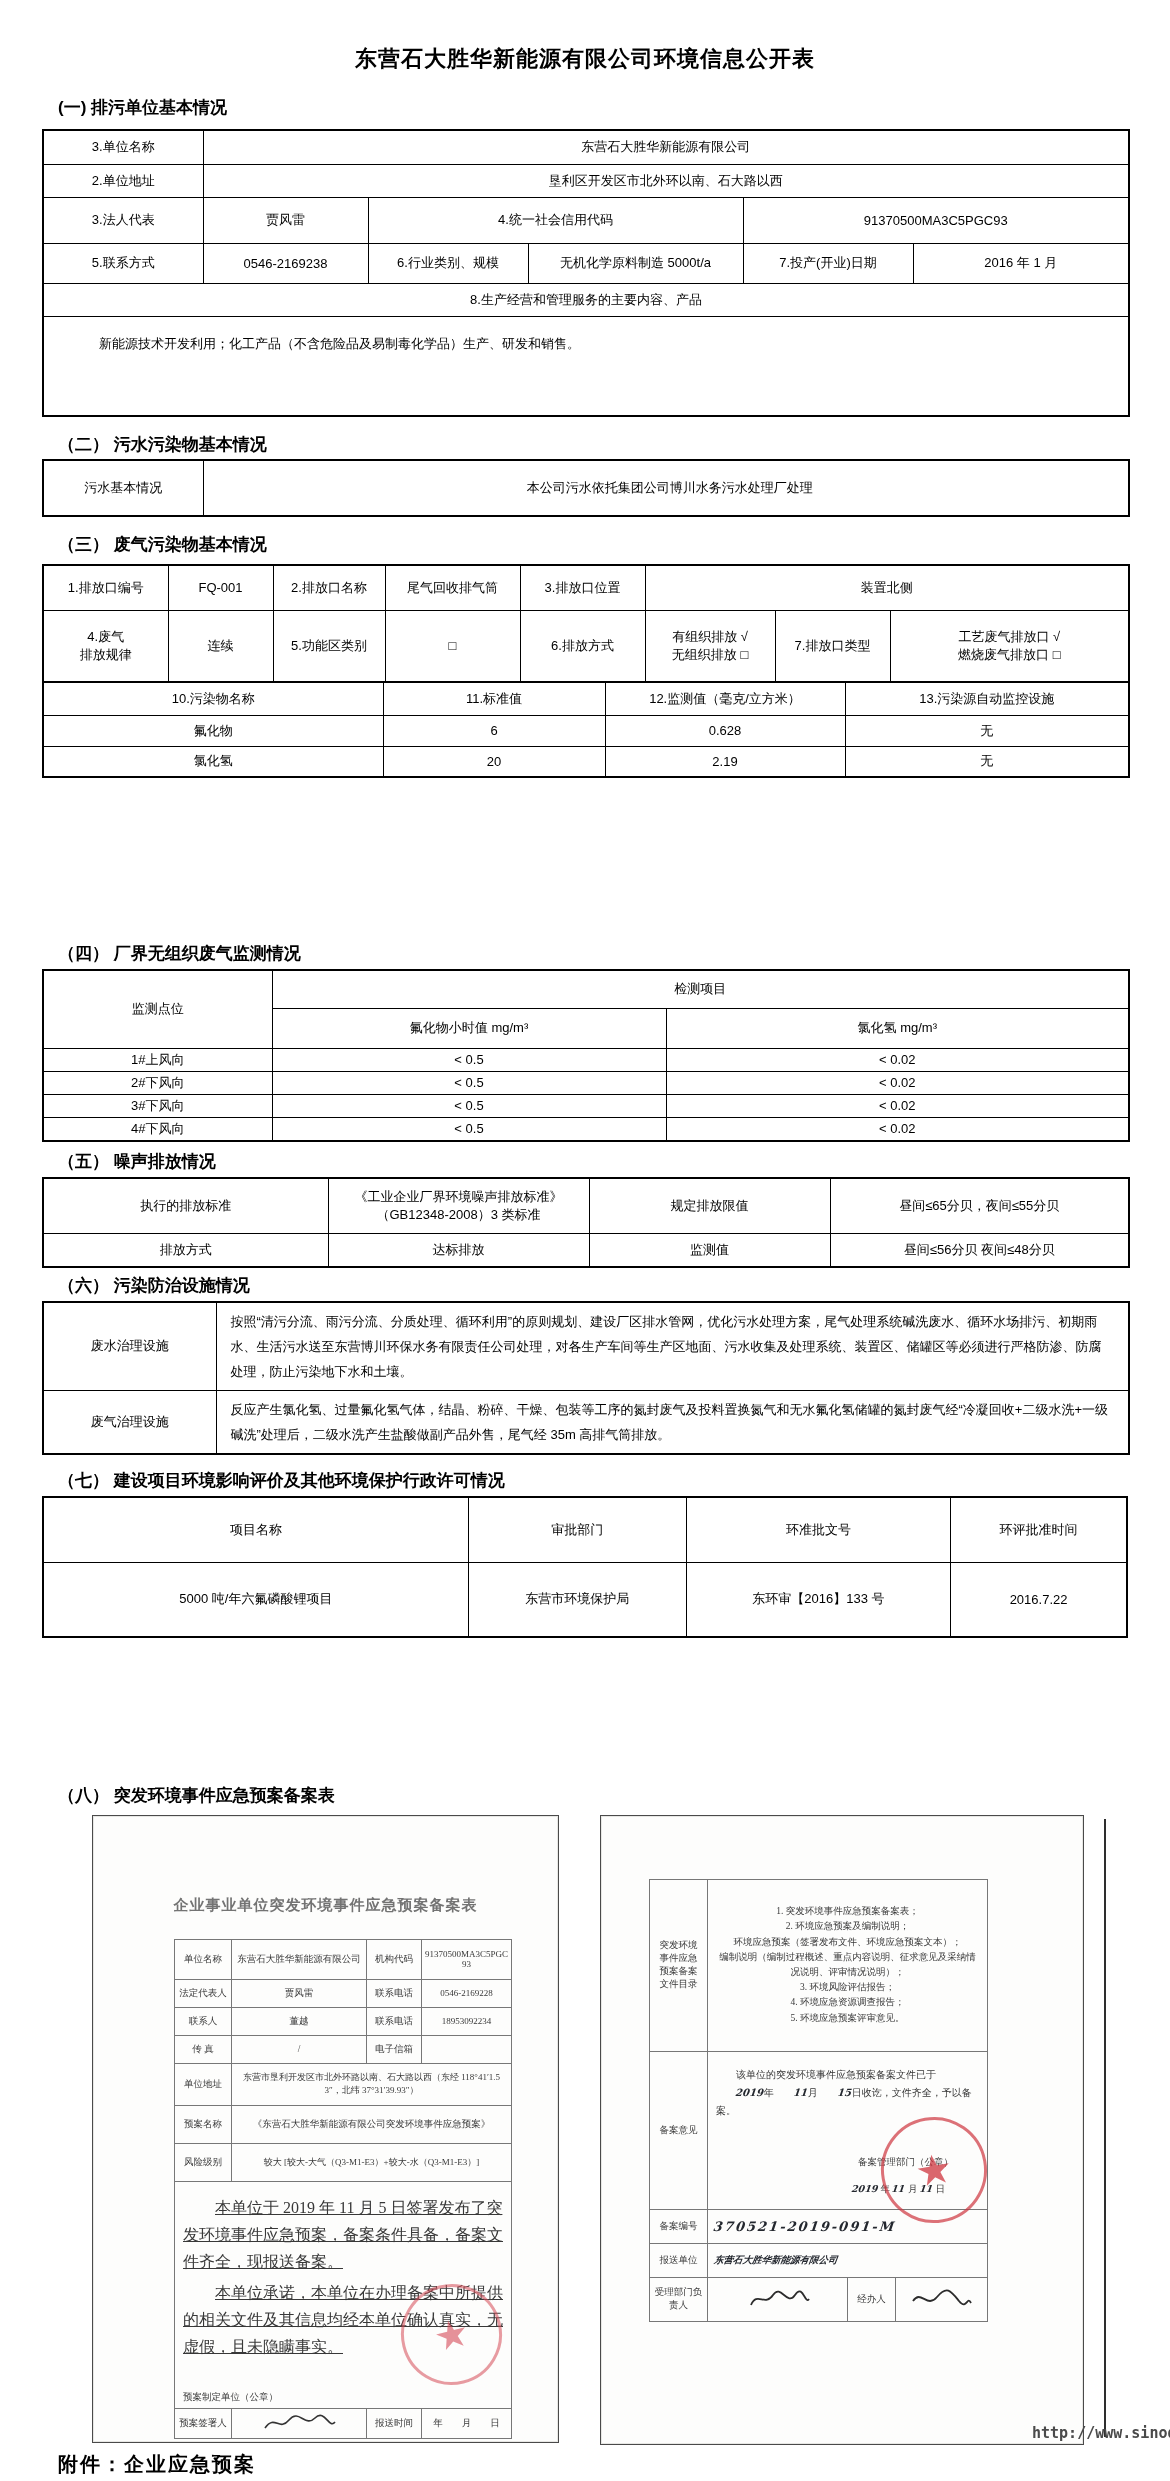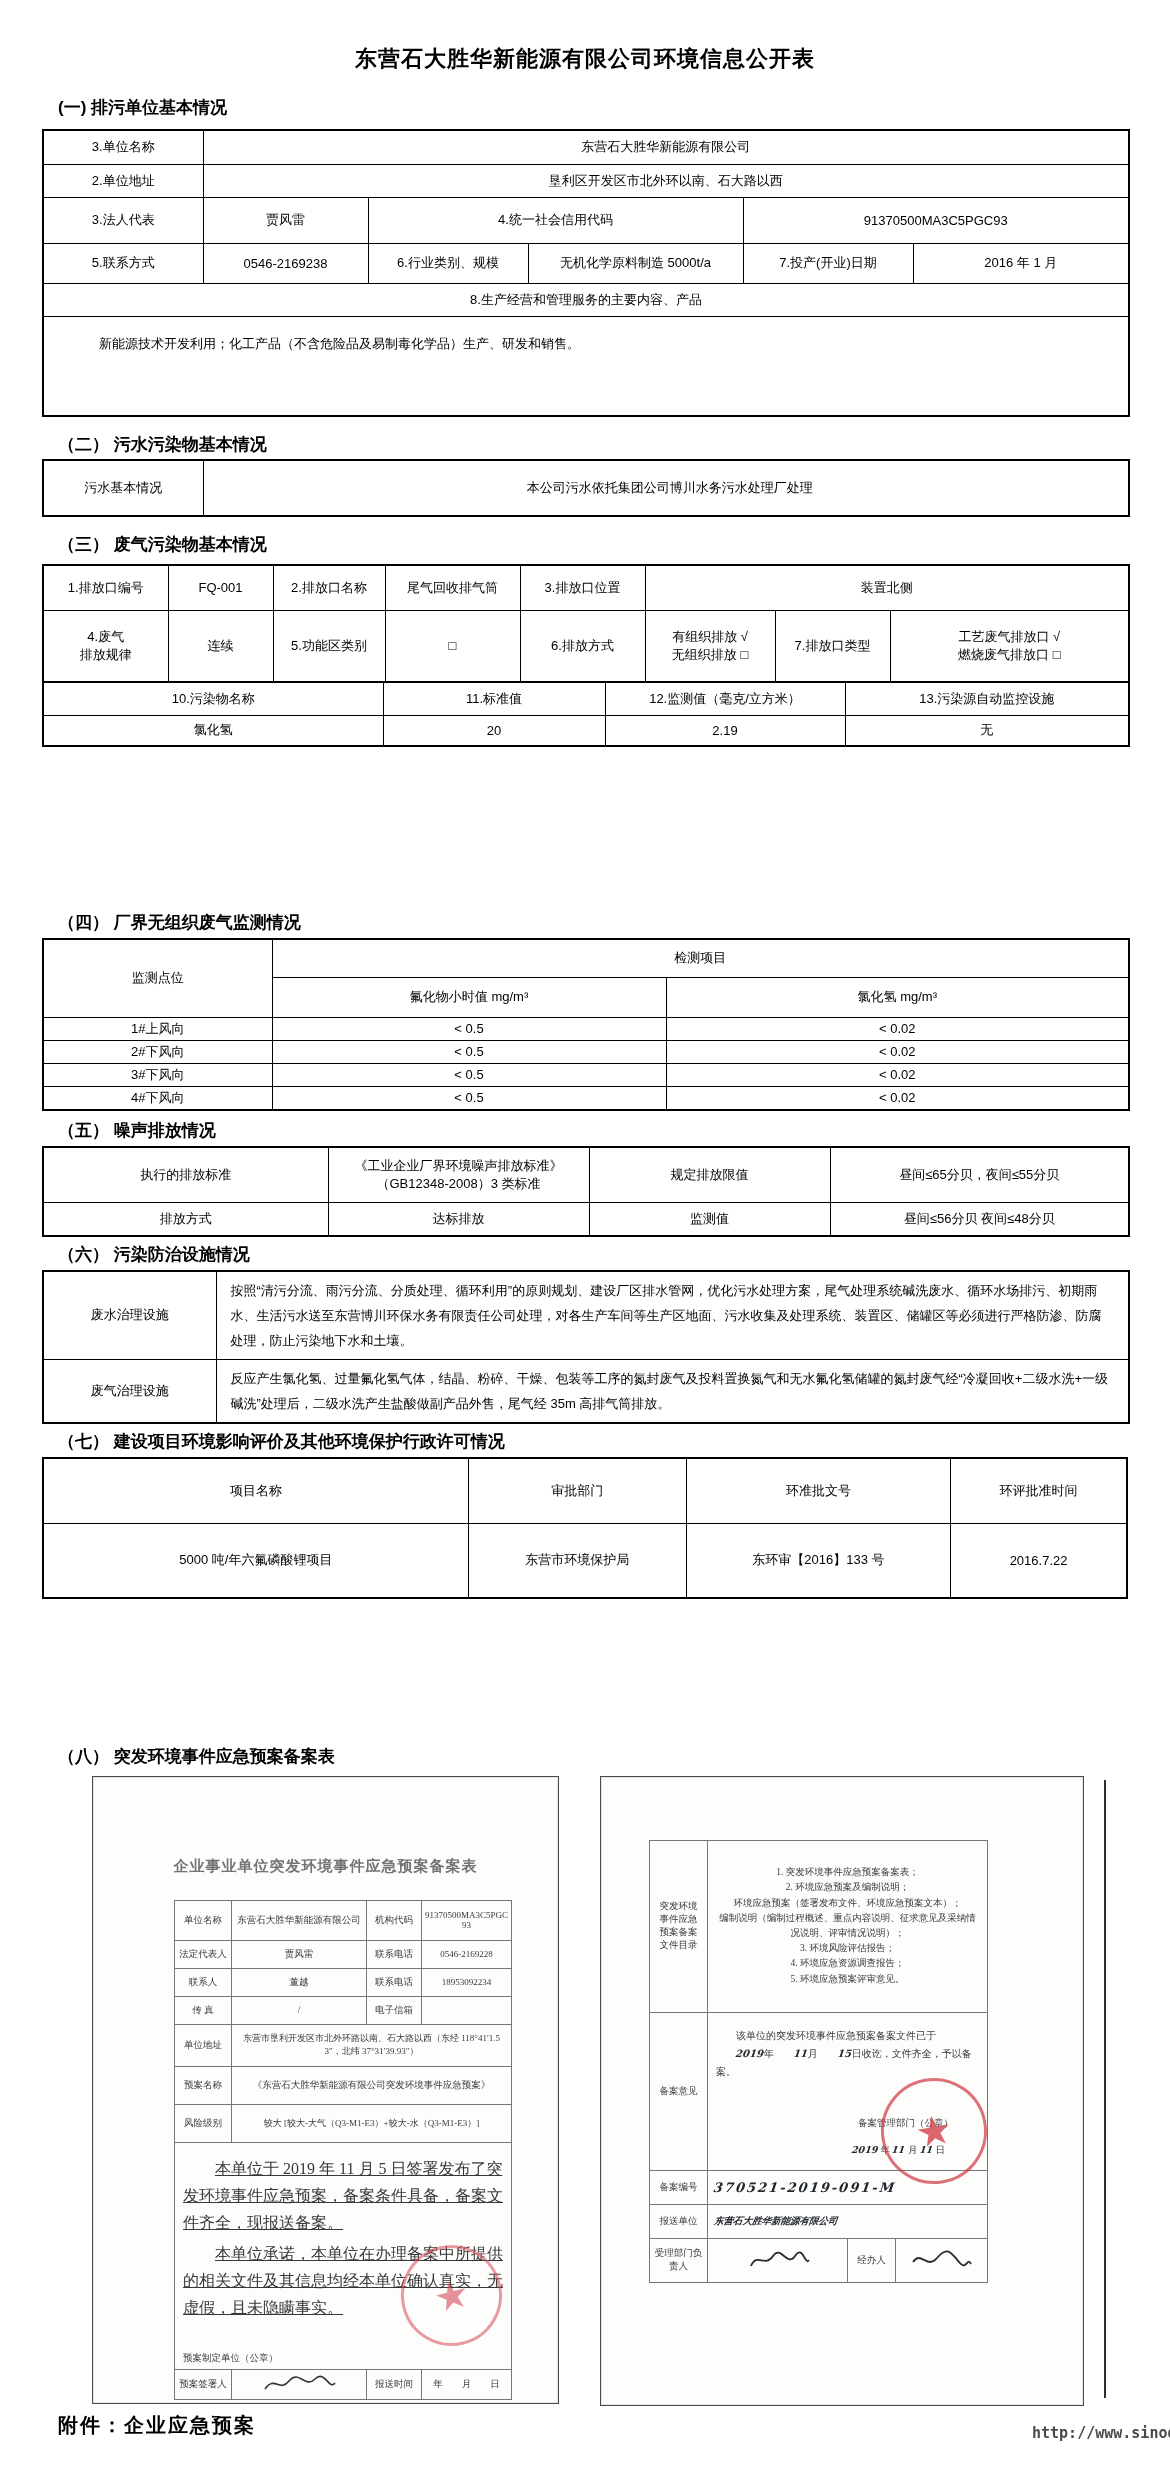--- a/index.html
+++ b/index.html
@@ -166,20 +166,26 @@
         <col style="width:284px">
       </colgroup>
     <tbody>
         <tr style="height:33px">
       <td>10.污染物名称</td>
       <td>11.标准值</td>
       <td>12.监测值（毫克/立方米）</td>
       <td>13.污染源自动监控设施</td>
     </tr>
     <tr style="height:31px">
+      <td>氟化物</td>
+      <td>6</td>
+      <td>0.628</td>
+      <td>无</td>
+    </tr>
+    <tr style="height:31px">
       <td>氯化氢</td>
       <td>20</td>
       <td>2.19</td>
       <td>无</td>
     </tr>
   </tbody>
     </table>
 
   <div class="spacer1"></div>
 
@@ -258,21 +264,21 @@
       <td>废水治理设施</td>
       <td class="desc">按照“清污分流、雨污分流、分质处理、循环利用”的原则规划、建设厂区排水管网，优化污水处理方案，尾气处理系统碱洗废水、循环水场排污、初期雨水、生活污水送至东营博川环保水务有限责任公司处理，对各生产车间等生产区地面、污水收集及处理系统、装置区、储罐区等必须进行严格防渗、防腐处理，防止污染地下水和土壤。</td>
     </tr>
     <tr style="height:60px">
       <td>废气治理设施</td>
       <td class="desc">反应产生氯化氢、过量氟化氢气体，结晶、粉碎、干燥、包装等工序的氮封废气及投料置换氮气和无水氟化氢储罐的氮封废气经“冷凝回收+二级水洗+一级碱洗”处理后，二级水洗产生盐酸做副产品外售，尾气经 35m 高排气筒排放。</td>
     </tr>
   </tbody>
     </table>
 
-  <div class="sec-h" style="margin-top:6px">（七） 建设项目环境影响评价及其他环境保护行政许可情况</div>
+  <div class="sec-h" style="margin-top:14px">（七） 建设项目环境影响评价及其他环境保护行政许可情况</div>
   <table class="t t7" style="margin-top:4px">
     <colgroup>
         <col style="width:410px">
         <col style="width:210px">
         <col style="width:255px">
         <col style="width:170px">
       </colgroup>
     <tbody>
         <tr style="height:66px">
       <td>项目名称</td>

